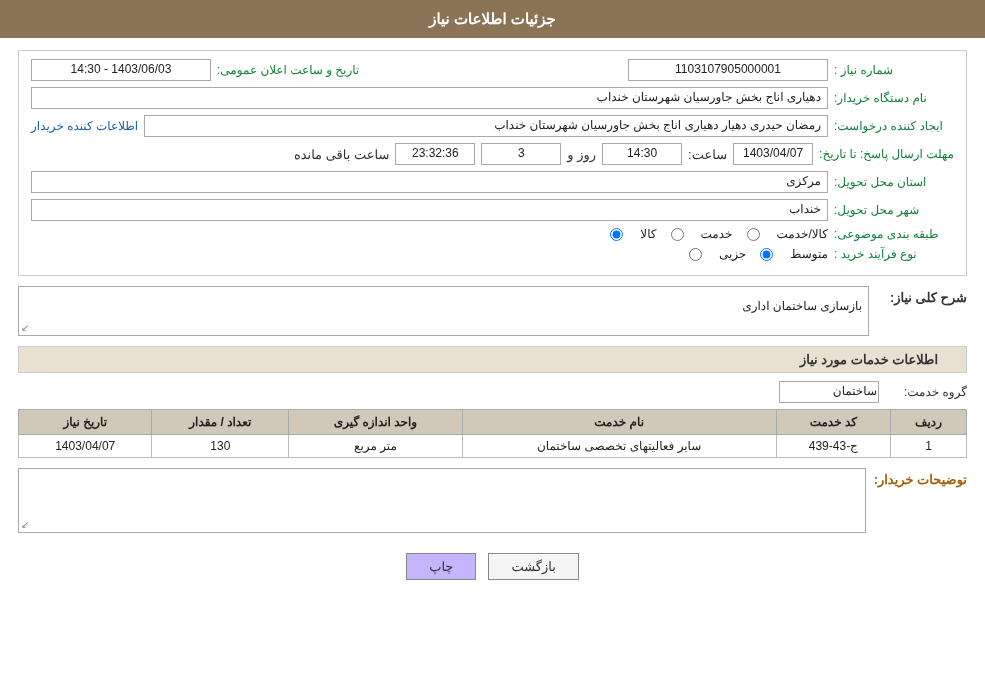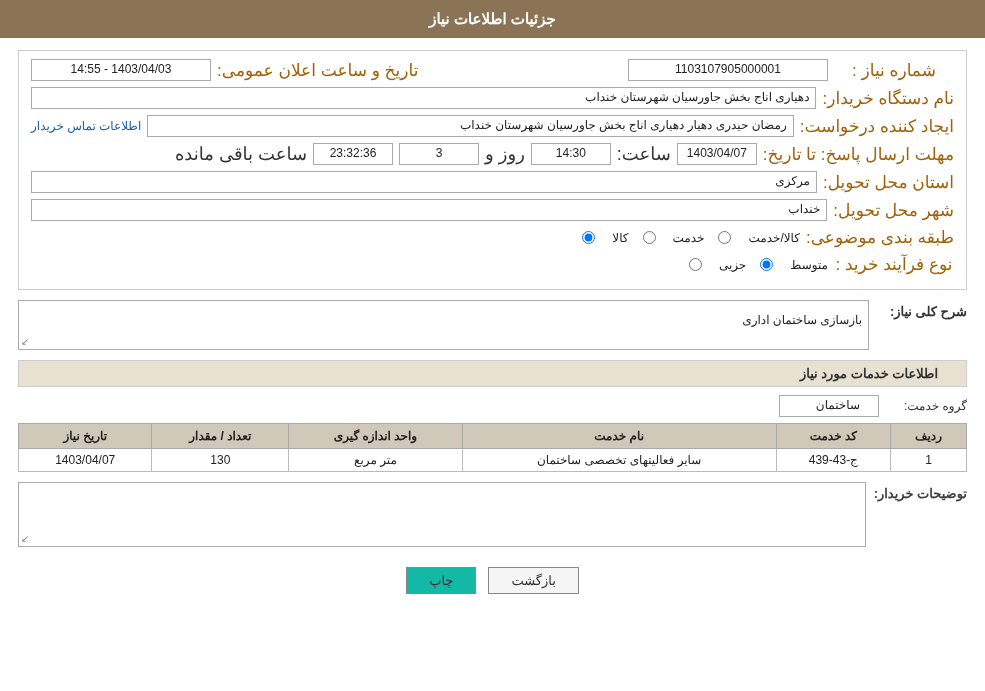--- a/index.html
+++ b/index.html
@@ -32,25 +32,25 @@
       padding: 8px 12px;
       margin-bottom: 10px;
     }
     .row {
       display: flex;
       align-items: center;
       margin-bottom: 6px;
       gap: 6px;
     }
     .label {
-      color: #a16207;
-      font-size: 17px;
+      color: #15803d;
+      font-size: 12px;
       white-space: nowrap;
       min-width: 120px;
-      text-align: center;
+      text-align: left;
     }
     .label-blue {
       color: #1a5fa8;
       font-size: 12px;
       white-space: nowrap;
       cursor: pointer;
     }
     .value-box {
       border: 1px solid #aaa;
       background: #fff;
@@ -126,21 +126,21 @@
     }
     .service-label {
       font-size: 12px;
       color: #333;
       min-width: 80px;
       text-align: right;
     }
     .service-value {
       border: 1px solid #aaa;
       background: #fff;
-      padding: 2px 18px;
+      padding: 2px 1px;
       min-height: 22px;
       font-size: 12px;
       min-width: 100px;
       text-align: right;
     }
     table.data-table {
       width: 100%;
       border-collapse: collapse;
       margin-bottom: 10px;
       font-size: 12px;
@@ -160,21 +160,21 @@
     }
     .buyer-notes-section {
       display: flex;
       align-items: flex-start;
       gap: 8px;
       margin-bottom: 10px;
     }
     .buyer-notes-label {
       font-size: 13px;
       font-weight: bold;
-      color: #404040;
+      color: #a16207;
       min-width: 90px;
       text-align: right;
       padding-top: 4px;
     }
     .buyer-notes-box {
       border: 1px solid #aaa;
       background: #fff;
       min-height: 65px;
       flex: 1;
       padding: 4px 6px;
@@ -189,40 +189,40 @@
       padding: 10px 0;
     }
     .btn {
       padding: 5px 22px;
       font-size: 13px;
       cursor: pointer;
       border: 1px solid #888;
       font-family: Tahoma, Arial, sans-serif;
     }
     .btn-print {
-      background: #14b8a6;
+      background: #c4b5fd;
       color: #333;
       text-align: right;
     }
     .btn-back {
       background: #f5f5f5;
       color: #333;
     }
     .watermark {
       position: relative;
     }
     .timing-row {
       display: flex;
       align-items: center;
       gap: 6px;
       flex-direction: row;
       flex-wrap: nowrap;
     }
     .timing-label {
-      font-size: 18px;
+      font-size: 13px;
       color: #333;
       white-space: nowrap;
     }
   </style>
 </head>
 <body>
 
 <div class="page-wrapper">
 
   <div class="header-bar">
@@ -231,32 +231,32 @@
 
   <div class="content-area">
 
     <div class="info-section watermark">
 
       <div class="row">
         <span class="label">شماره نیاز :</span>
         <div class="value-box" style="max-width:200px; text-align:center;">1103107905000001</div>
         <div style="flex:1;"></div>
         <span class="label">تاریخ و ساعت اعلان عمومی:</span>
-        <div class="value-box" style="max-width:180px; text-align:center;">1403/04/03 - 14:55</div>
+        <div class="value-box" style="max-width:180px; text-align:center;">1403/06/03 - 14:30</div>
       </div>
 
       <div class="row">
         <span class="label">نام دستگاه خریدار:</span>
         <div class="value-box">دهیاری اناج بخش جاورسیان  شهرستان خنداب</div>
       </div>
 
       <div class="row">
         <span class="label">ایجاد کننده درخواست:</span>
         <div class="value-box">رمضان حیدری دهیار دهیاری اناج بخش جاورسیان  شهرستان خنداب</div>
-        <span class="label-blue">اطلاعات تماس خریدار</span>
+        <span class="label-blue">اطلاعات کننده خریدار</span>
       </div>
 
       <div class="row timing-row">
         <span class="label">مهلت ارسال پاسخ: تا تاریخ:</span>
         <div class="value-box-sm">1403/04/07</div>
         <span class="timing-label">ساعت:</span>
         <div class="value-box-sm">14:30</div>
         <span class="timing-label">روز و</span>
         <div class="value-box-sm" style="max-width:50px;">3</div>
         <div class="value-box-sm" style="max-width:90px;">23:32:36</div>

